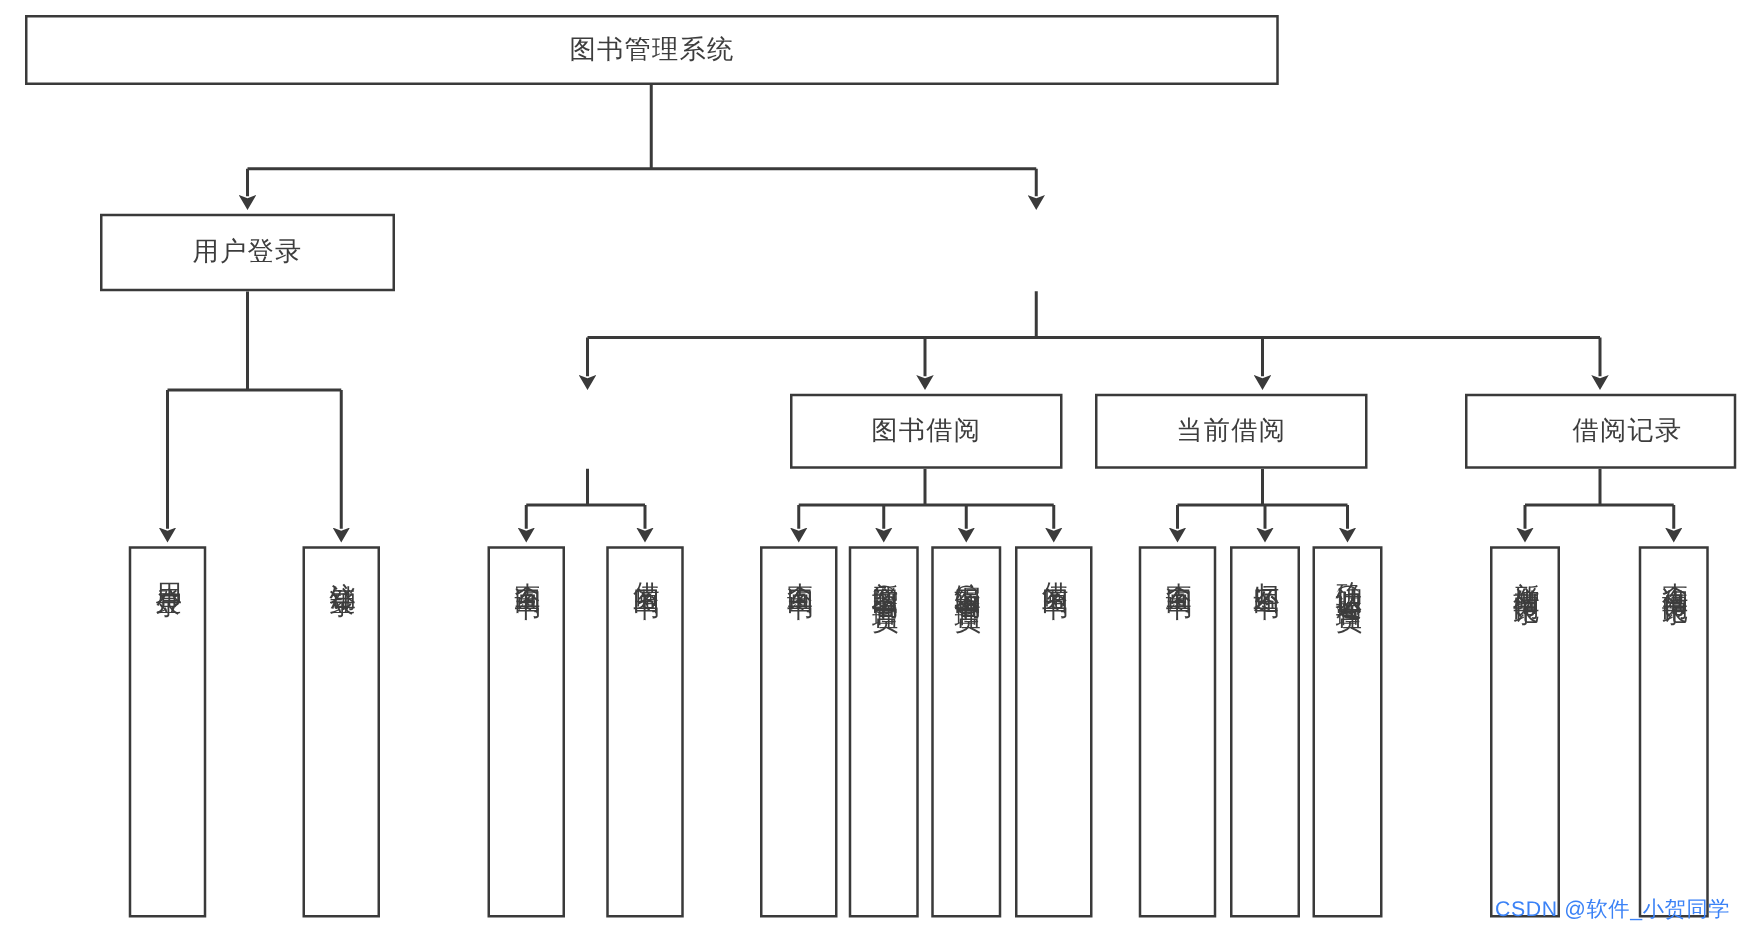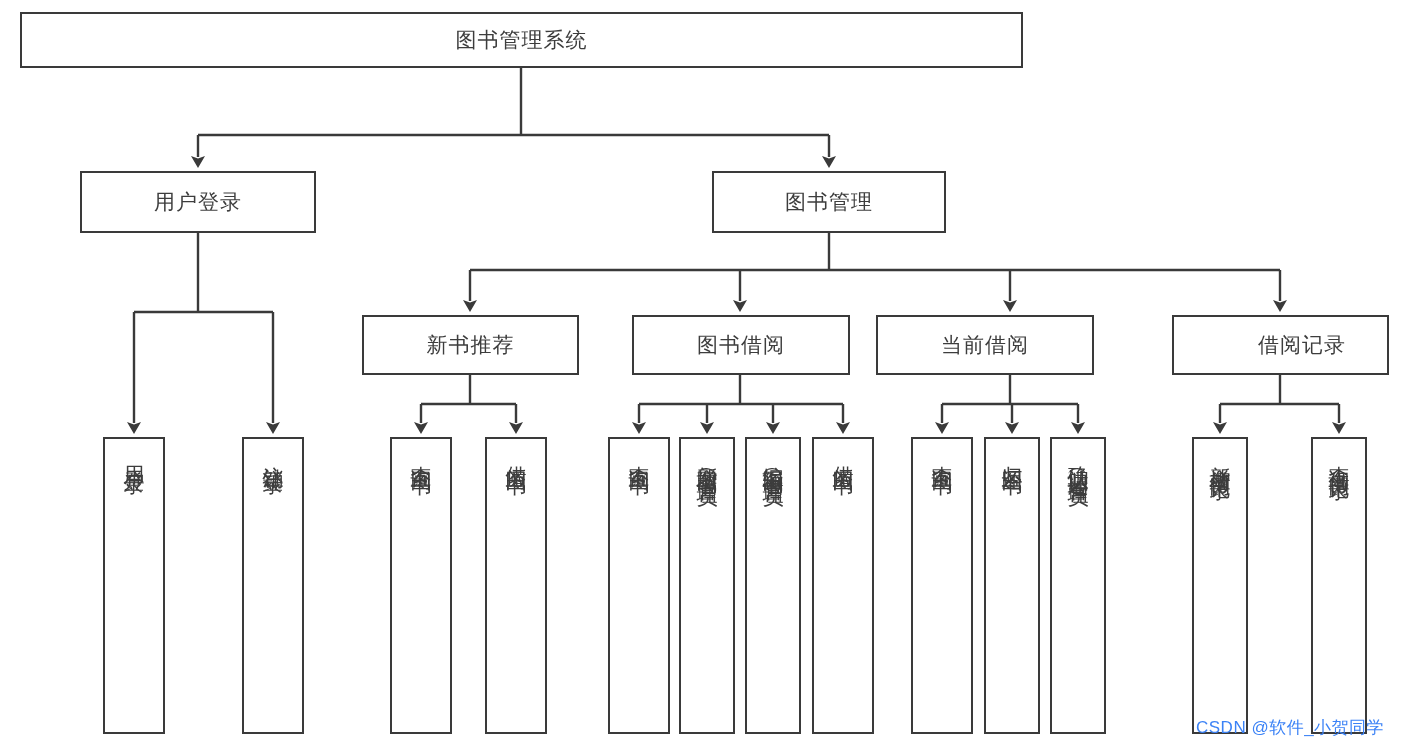--- a/index.html
+++ b/index.html
@@ -117,27 +117,21 @@
     </g>
   </svg>
 
   <div class="node horiz root" id="n-root" style="left: 20px; top: 12px; width: 1003px; height: 56px;">
     <span>图书管理系统</span>
   </div>
 
   <div class="node horiz" id="n-l2-0" style="left: 80px; top: 171px; width: 236px; height: 62px;">
     <span>用户登录</span>
   </div>
-  <div class="node horiz" id="n-l2-1" style="left: 712px; top: 171px; width: 234px; height: 62px;">
-    <span>图书管理</span>
-  </div>
 
-  <div class="node horiz" id="n-l3-0" style="left: 362px; top: 315px; width: 217px; height: 60px;">
-    <span>新书推荐</span>
-  </div>
   <div class="node horiz" id="n-l3-1" style="left: 632px; top: 315px; width: 218px; height: 60px; text-align: right;">
     <span>图书借阅</span>
   </div>
   <div class="node horiz" id="n-l3-2" style="left: 876px; top: 315px; width: 218px; height: 60px;">
     <span>当前借阅</span>
   </div>
   <div class="node horiz" id="n-l3-3" style="left: 1172px; top: 315px; width: 217px; height: 60px; padding-left: 43px;">
     <span>借阅记录</span>
   </div>
 

